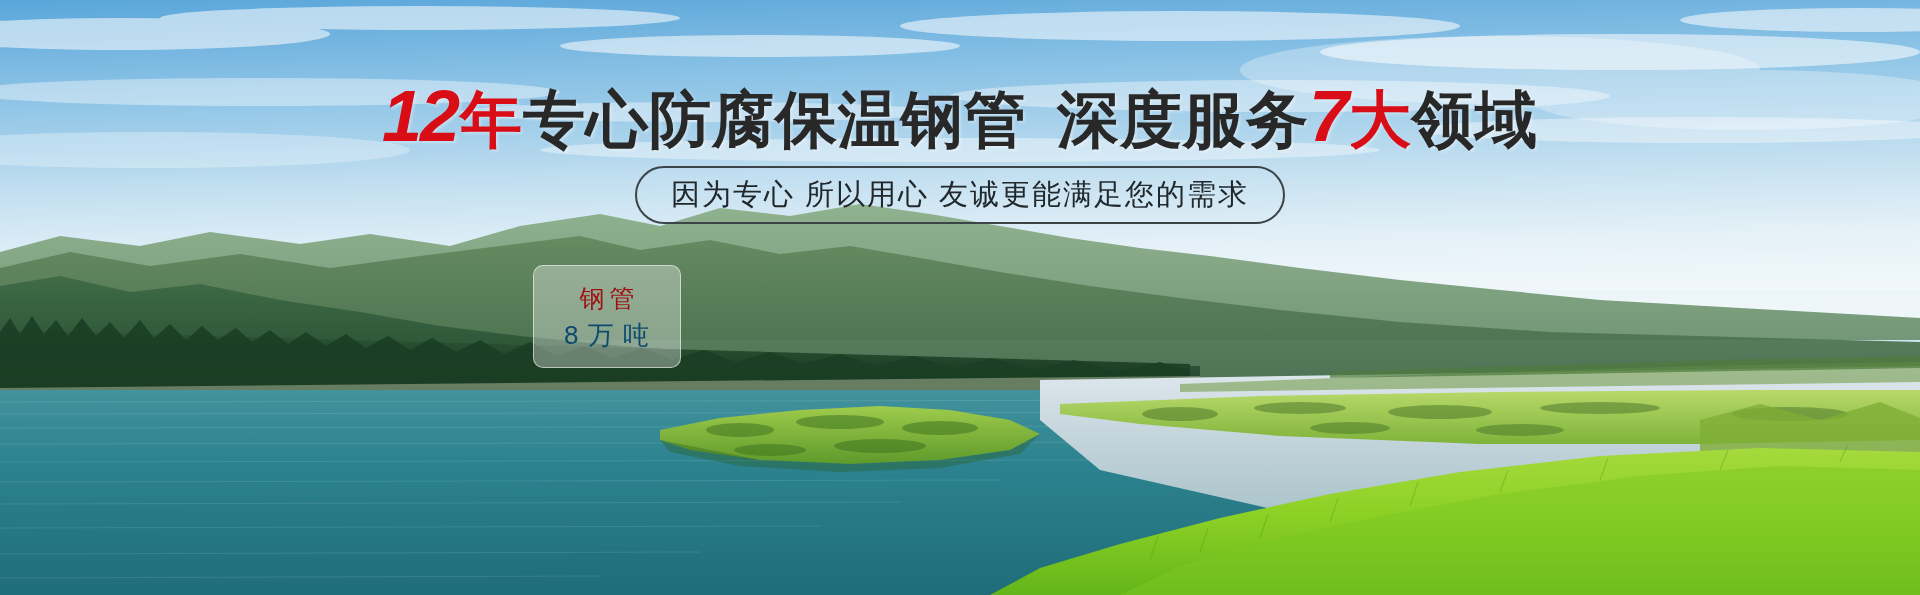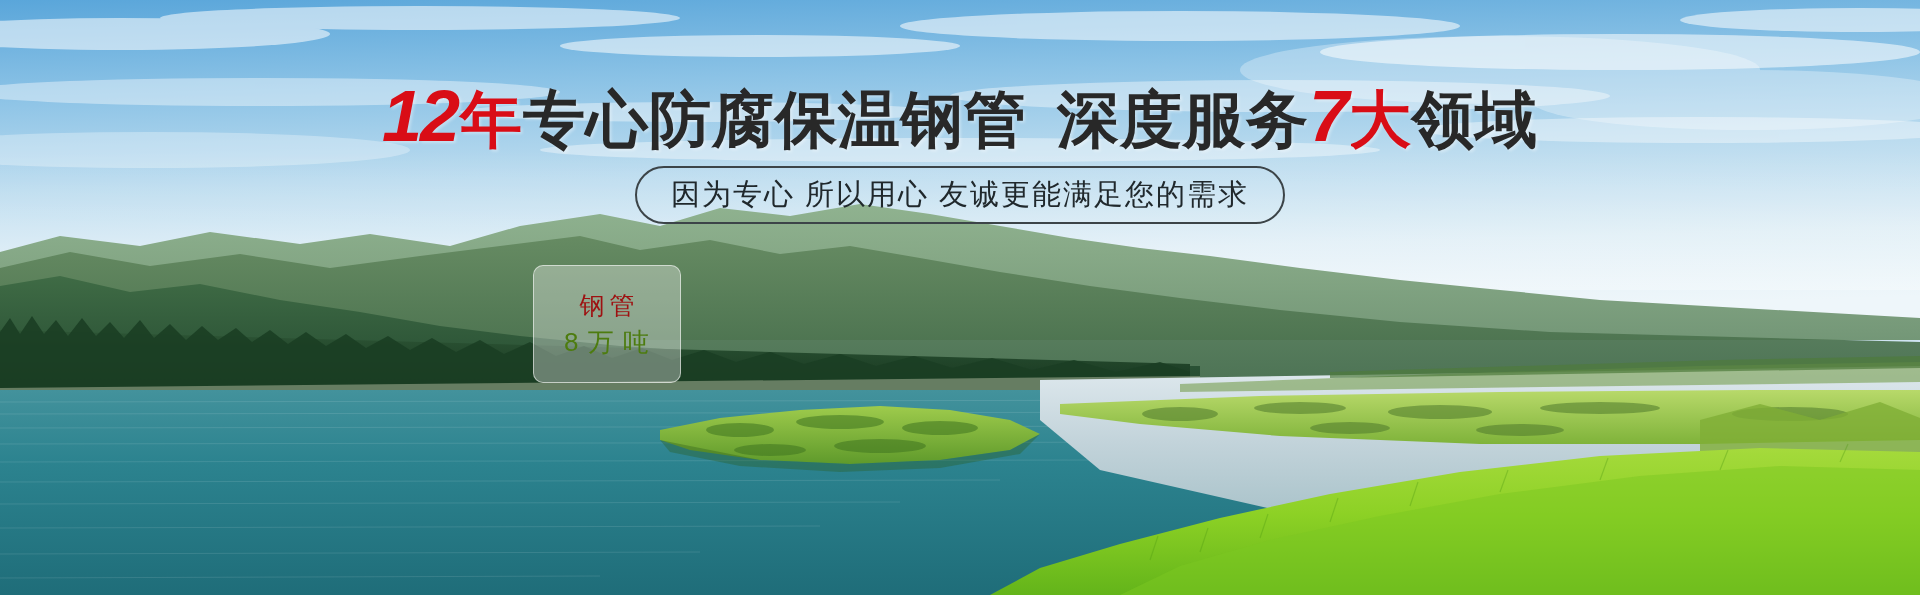--- a/index.html
+++ b/index.html
@@ -58,42 +58,42 @@
   }
 
   
   .cards {
     position:absolute;
     left:533px; top:265px;
     display:flex;
     gap:8px;
   }
   .card {
-    width:148px; height:118px;
+    width:148px; height:103px;
     border-radius:10px;
     background:rgba(255,255,255,.34);
     border:1px solid rgba(255,255,255,.55);
     display:flex;
     flex-direction:column;
     align-items:center;
     justify-content:center;
     gap:6px;
   }
   .card .c-title {
     font-size:25px;
     line-height:30px;
     color:#9e1111;
     letter-spacing:5px;
     text-indent:5px;
     font-weight:500;
   }
   .card .c-value {
     font-size:26px;
     line-height:32px;
-    color:#4d7c0f;
+    color:#0c4a6e;
     letter-spacing:1px;
     white-space:nowrap;
   }
   .card .c-value sup { font-size:15px; vertical-align:super; letter-spacing:0; }
 </style>
 </head>
 <body>
 
 <div id="banner">
 

